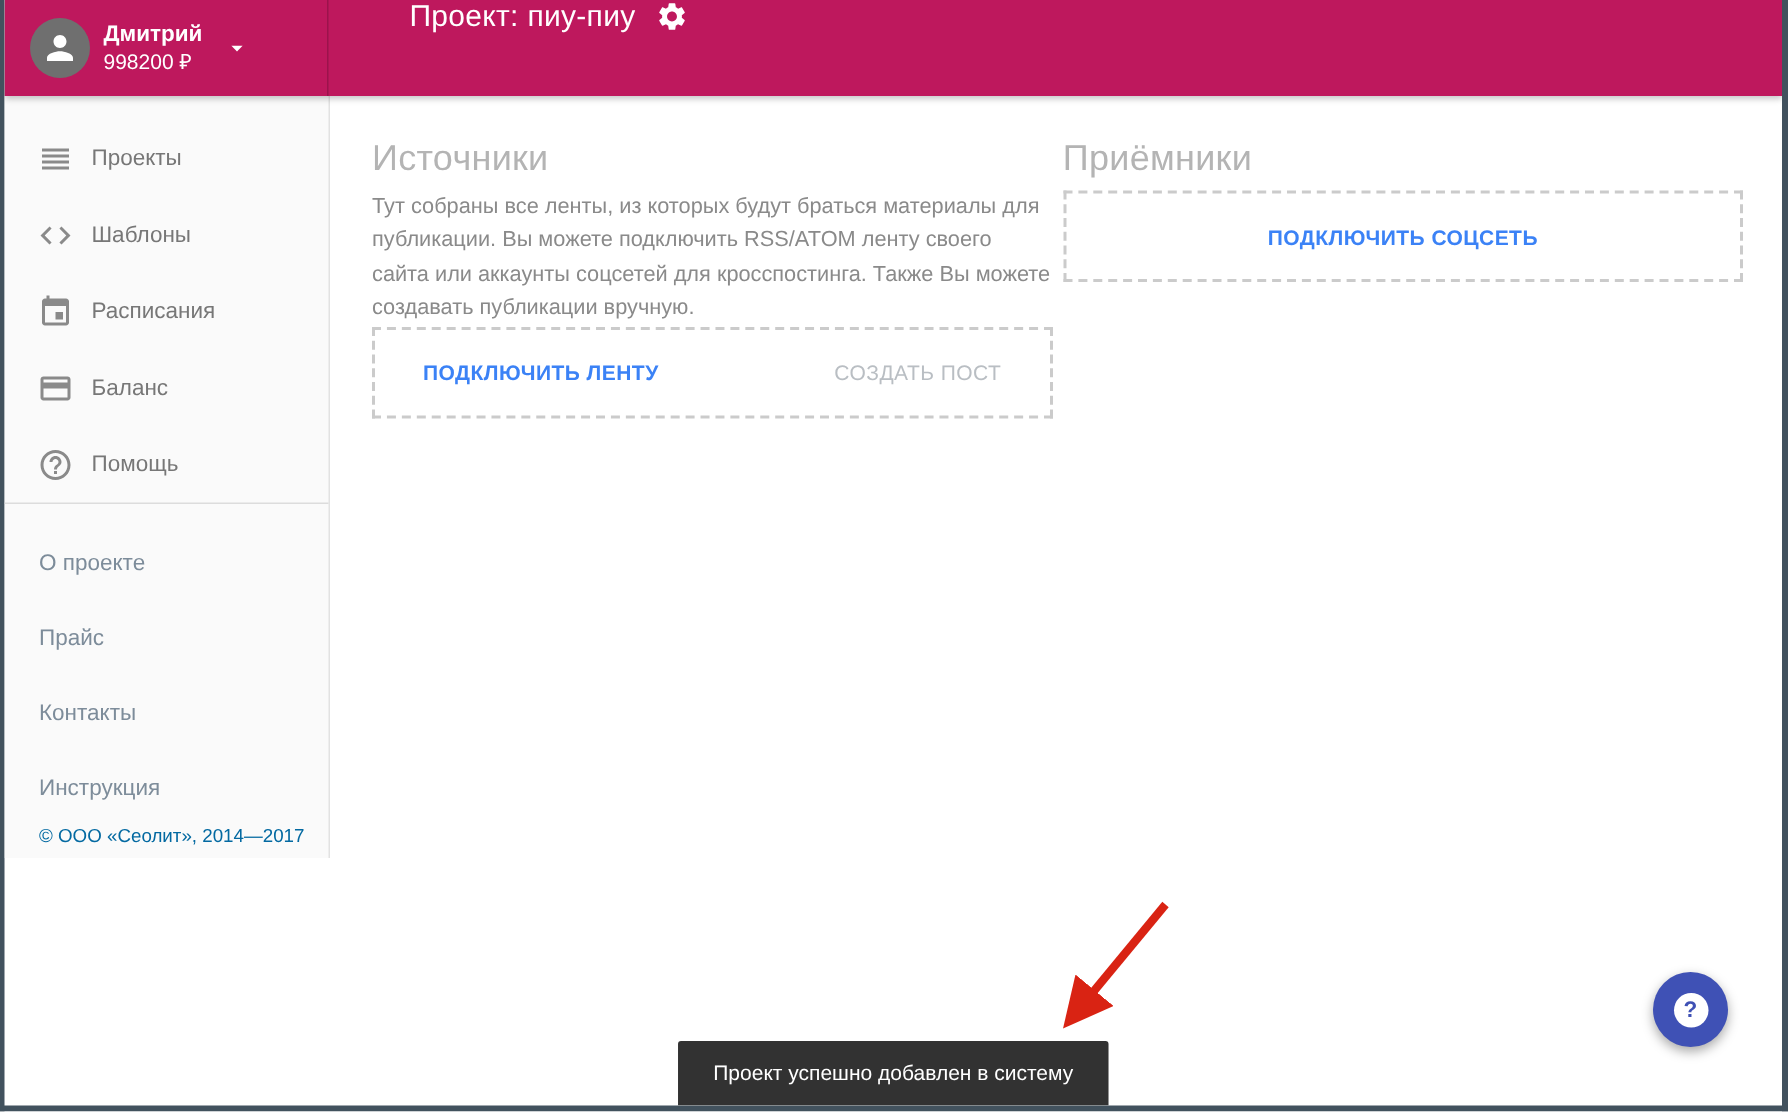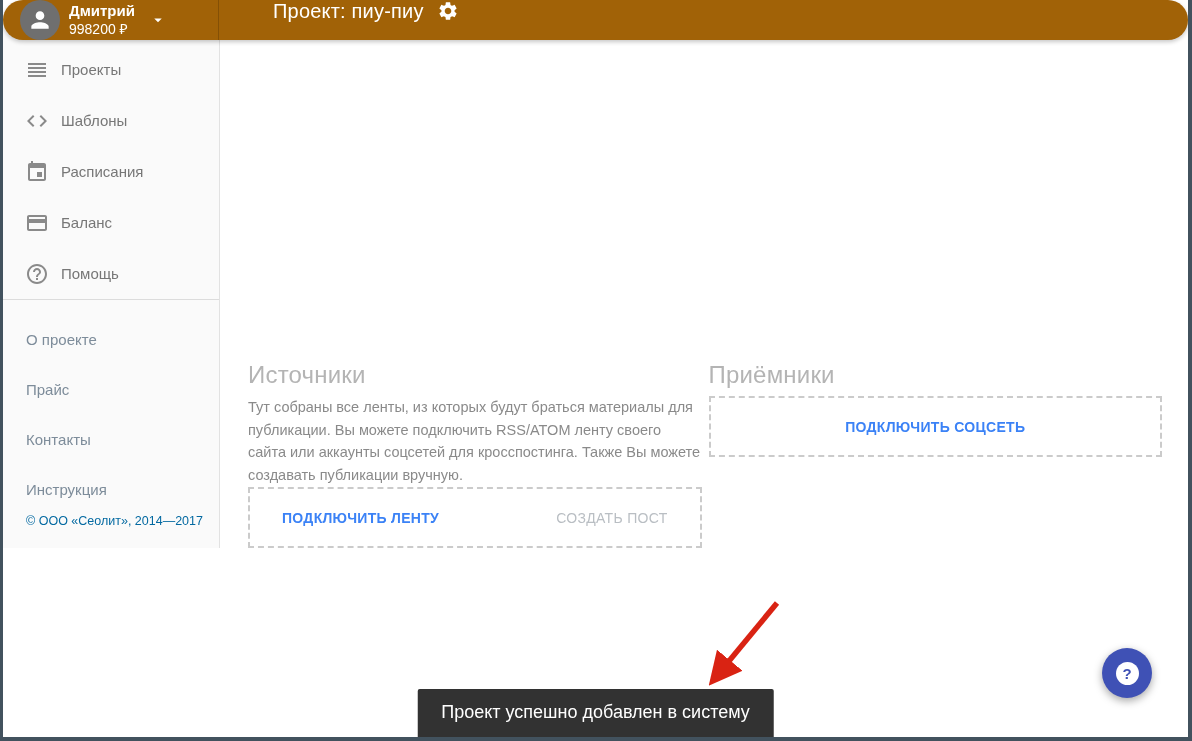--- a/index.html
+++ b/index.html
@@ -6,39 +6,39 @@
   html,body { margin:0; padding:0; background:#fff; }
   body { font-family:"Liberation Sans", sans-serif; }
 
   .screen {
     position:relative; width:1192px; height:741px;
     border-left:3px solid #42525e; border-right:4px solid #42525e; border-bottom:4px solid #42525e;
     background:#fff; overflow:hidden;
   }
 
   
-  .app-header { display:flex; height:40px; background:#a16207; position:relative; z-index:10;
-    box-shadow:0 2px 4px rgba(0,0,0,.22);border-radius:23px; }
+  .app-header { display:flex; height:64px; background:#be185d; position:relative; z-index:10;
+    box-shadow:0 2px 4px rgba(0,0,0,.22); }
   .h-left { width:216px; display:flex; align-items:center; padding-left:17px;
     border-right:1px solid rgba(0,0,0,.18); cursor:pointer; }
   .avatar { width:40px; height:40px; border-radius:50%; background:#6f6f6f;
     display:flex; align-items:center; justify-content:center; flex:0 0 auto; }
   .avatar svg { width:26px; height:26px; fill:#fff; }
   .user-meta { margin-left:9px; color:#fff; line-height:1.25; }
   .user-name { font-weight:bold; font-size:15px; }
   .user-balance { font-size:14px; }
   .caret { margin-left:14px; display:flex; }
   .caret svg { width:18px; height:18px; fill:#fff; }
   .h-main { flex:1; display:flex; align-items:flex-start; padding-left:54px; }
   .project-title { color:#fff; font-size:20px; letter-spacing:.2px; }
   .gear { margin-left:13px; display:flex; cursor:pointer; }
   .gear svg { width:22px; height:22px; fill:#fff; }
 
   
-  .content-row { display:flex; height:508px;align-items:flex-end; }
+  .content-row { display:flex; height:508px; }
 
   
   .sidebar { width:217px; background:#fafafa; border-right:1px solid #e2e2e2;
     display:flex; flex-direction:column; }
   .menu { padding-top:16px; }
   .menu-item { height:51px; display:flex; align-items:center; padding-left:22px;
     cursor:pointer; color:#777; font-size:15px; }
   .menu-item .mi { width:24px; height:24px; margin-right:12px; display:flex; }
   .menu-item .mi svg { width:24px; height:24px; fill:#8a8a8a; }
   .sidebar-divider { border-top:1px solid #dcdcdc; margin:0; }
@@ -56,21 +56,21 @@
     padding:0 32px; }
   .dashed.split { justify-content:space-between; }
   .dashed.centered { justify-content:center; }
   .act { font-size:14px; text-transform:uppercase; text-decoration:none; cursor:pointer;
     letter-spacing:.3px; white-space:nowrap; }
   .act.blue { color:#3b82f6; font-weight:bold; }
   .act.gray { color:#b9bec3; font-weight:400; }
 
   
   .toast { position:absolute; left:50%; bottom:0; transform:translateX(-50%);
-    background:#323232; color:#fff; font-size:18px; padding:13px 24px 14px 24px;
+    background:#323232; color:#fff; font-size:14px; padding:13px 24px 14px 24px;
     border-radius:2px 2px 0 0; white-space:nowrap; z-index:40; }
 
   
   .fab { position:absolute; right:36px; bottom:39px; width:50px; height:50px; border-radius:50%;
     background:#3f51b5; display:flex; align-items:center; justify-content:center;
     box-shadow:0 3px 8px rgba(0,0,0,.35); cursor:pointer; z-index:45; }
   .fab-inner { width:23px; height:23px; border-radius:50%; background:#fff;
     display:flex; align-items:center; justify-content:center;
     color:#3f51b5; font-size:15px; font-weight:bold; line-height:1; }
 

